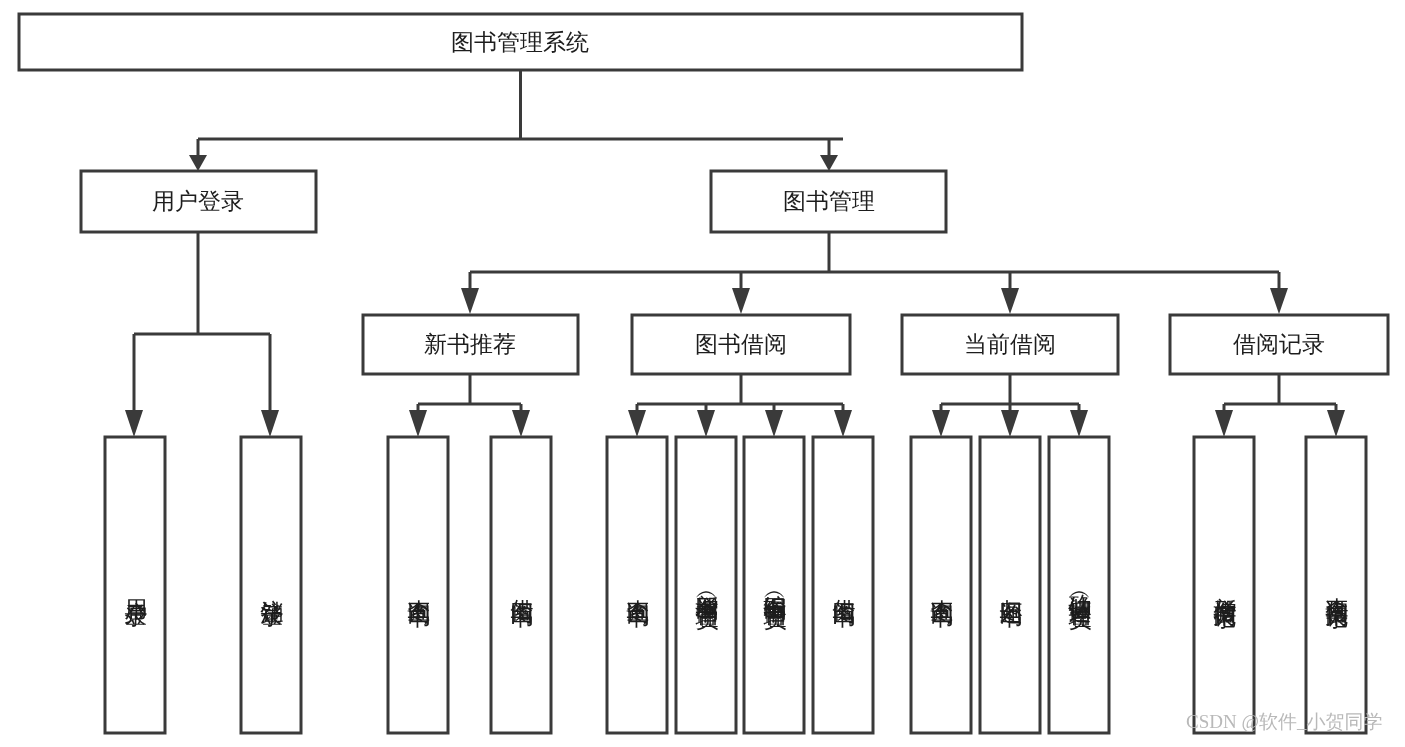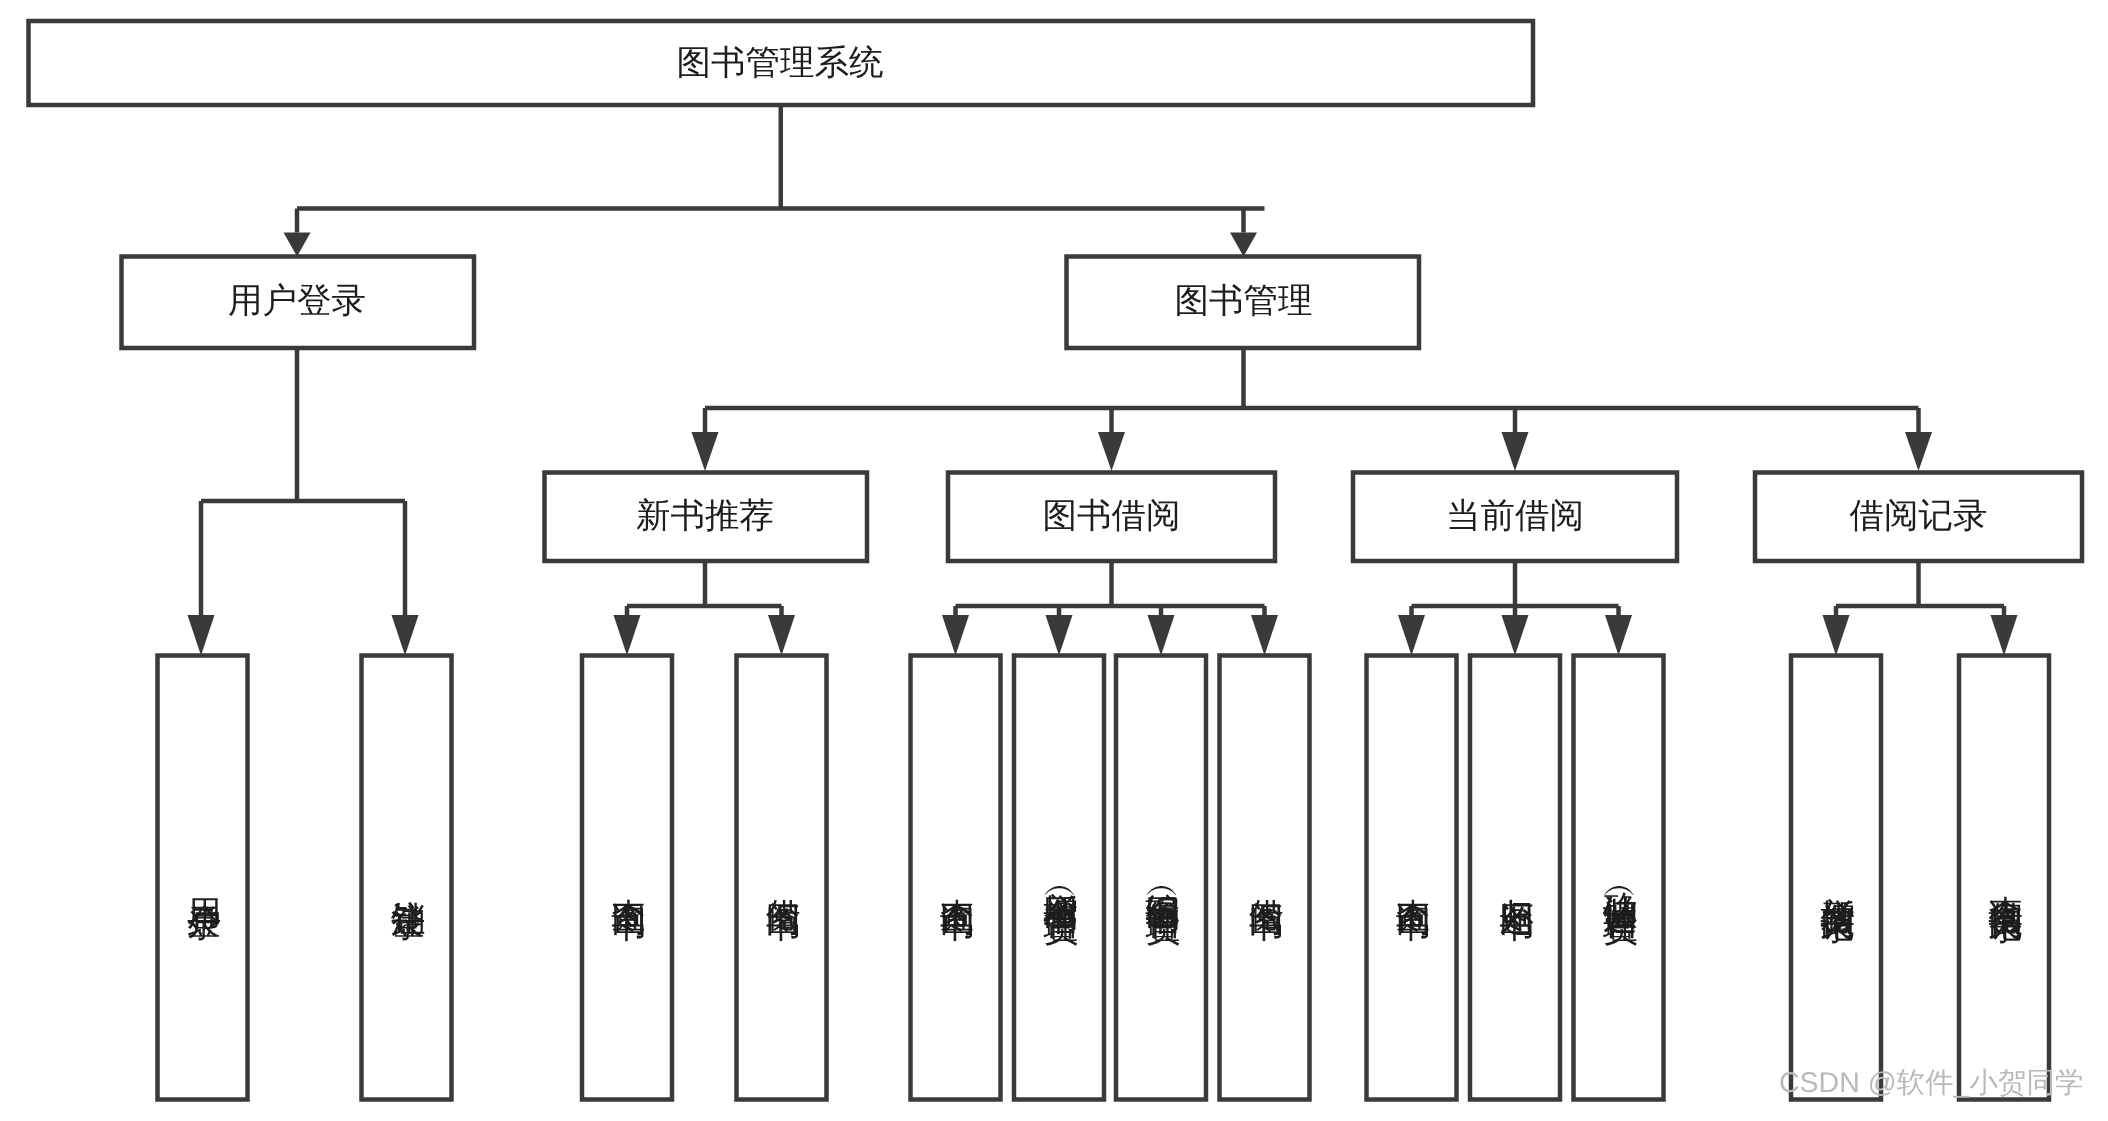--- a/index.html
+++ b/index.html
@@ -56,21 +56,21 @@
     font-size: 23px;
     fill: #1d1d1d;
     writing-mode: vertical-rl;
     text-orientation: upright;
     dominant-baseline: middle;
     text-anchor: middle;
     letter-spacing: 2px;
   }
   .watermark-text {
     position: absolute;
-    font-family: Liberation Sans, sans-serif;
+    font-family: Liberation Serif, serif;
     font-size: 19px;
     color: #b9b9b9;
     white-space: nowrap;
     left: 1186px;
     top: 709px;
     pointer-events: none;
     user-select: none;
   }
 </style>
 </head>

